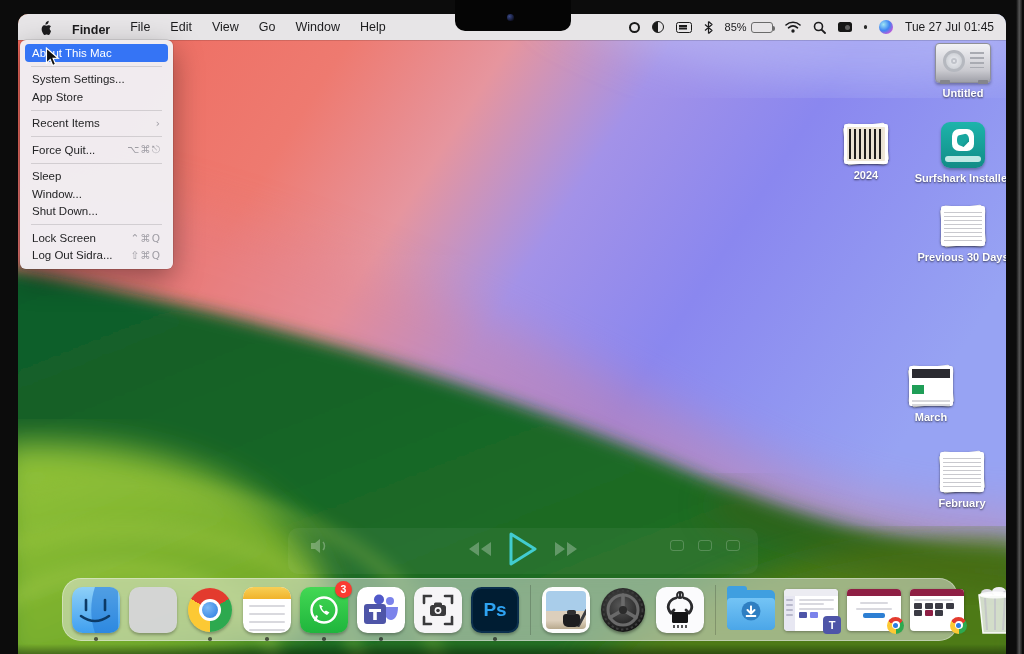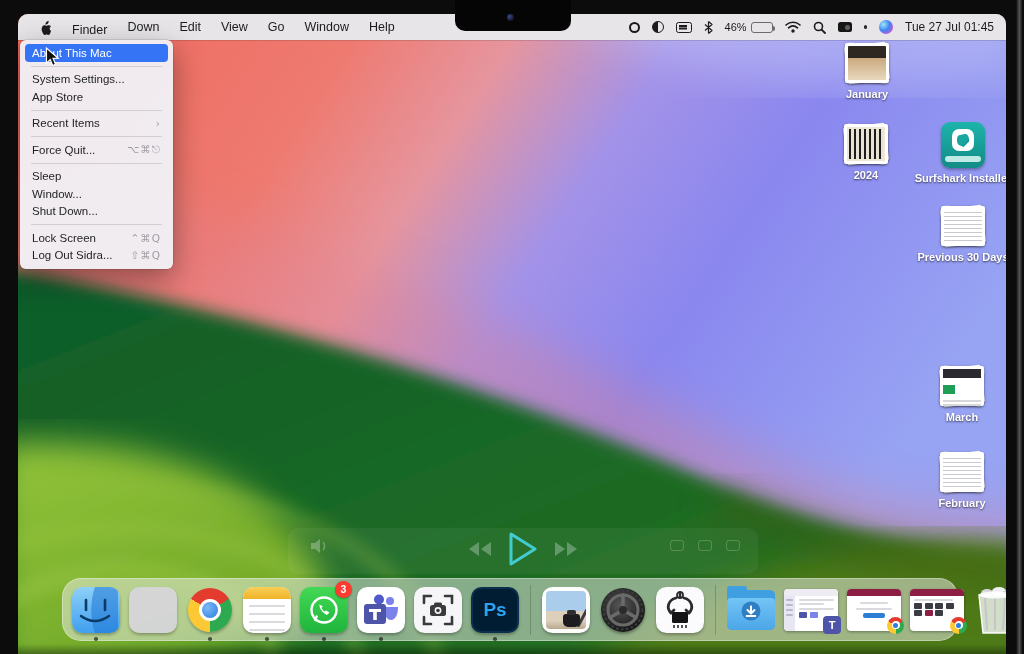--- a/index.html
+++ b/index.html
@@ -21,21 +21,21 @@
   .bottom-shade { position:absolute; left:0; right:0; bottom:0; height:10px;
     background:linear-gradient(rgba(0,0,0,0),rgba(0,0,0,.35)); z-index:5; }
 
   
   .menubar { position:absolute; left:0; top:0; right:0; height:26px; background:#e7e5e7;
     display:flex; align-items:center; justify-content:space-between; z-index:40;
     font-size:12.5px; color:#1c1c1e; box-shadow:0 0.5px 0 rgba(0,0,0,.25); }
   .mb-left { display:flex; align-items:center; height:100%; padding-left:11px; }
   .mb-left .apple { padding:0 10px; display:flex; align-items:center; height:100%; }
   .mb-item { padding:0 10px; height:100%; display:flex; align-items:center; }
-  .mb-item.bold { font-weight:normal;margin-top:6px; }
+  .mb-item.bold { font-weight:bold;margin-top:6px; }
   .mb-right { display:flex; align-items:center; height:100%; gap:12px; padding-right:12px; color:#1c1c1e; }
   .st { display:flex; align-items:center; }
   .rec-circle { width:11px; height:11px; border:2.5px solid #1a1a1a; border-radius:50%; }
   .contrast { width:12px; height:12px; border:1.5px solid #1a1a1a; border-radius:50%;
     background:linear-gradient(90deg,#1a1a1a 50%, transparent 50%); }
   .panel-ic { width:16px; height:11px; border:1.5px solid #1a1a1a; border-radius:2.5px; position:relative; }
   .panel-ic:after { content:""; position:absolute; left:2px; top:2.5px; width:8px; height:1.5px; background:#1a1a1a; box-shadow:0 2.5px 0 #1a1a1a; }
   .batt-wrap { display:flex; align-items:center; gap:4px; }
   .batt-pct { font-size:11px; }
   .battery { width:22px; height:11px; border:1px solid #6b6b6b; border-radius:3px; position:relative; padding:1px; }
@@ -221,38 +221,38 @@
   </svg>
 
   <div class="menubar">
     <div class="mb-left">
       <span class="apple">
         <svg width="13" height="15" viewBox="0 0 17 20">
           <path fill="#1c1c1e" d="M11.8,4.6c-0.8,1-2.1,1.7-3.3,1.6C8.3,4.9,8.9,3.6,9.6,2.8c0.8-1,2.1-1.6,3.2-1.7C12.9,2.4,12.4,3.7,11.8,4.6z M14.9,17.2c-0.6,1.4-1.3,2.7-2.4,2.7c-1,0-1.4-0.7-2.6-0.7c-1.2,0-1.6,0.7-2.6,0.7c-1.1,0-1.9-1.5-2.6-2.8C3.3,14.5,2.8,11,4.2,8.9c0.7-1.1,1.9-1.8,3.1-1.8c1,0,1.9,0.7,2.6,0.7c0.6,0,1.8-0.8,3-0.7c0.5,0,1.9,0.2,2.8,1.5c-2.4,1.5-2,4.9,0.2,5.9C15.5,15.5,15.3,16,14.9,17.2z"></path>
         </svg>
       </span>
       <span class="mb-item bold">Finder</span>
-      <span class="mb-item">Down</span>
+      <span class="mb-item">File</span>
       <span class="mb-item">Edit</span>
       <span class="mb-item">View</span>
       <span class="mb-item">Go</span>
       <span class="mb-item">Window</span>
       <span class="mb-item">Help</span>
     </div>
     <div class="mb-right">
       <span class="st rec-circle"></span>
       <span class="st contrast"></span>
       <span class="st panel-ic"></span>
       <span class="st">
         <svg width="9" height="13" viewBox="0 0 9 13">
             <path d="M4.5,0.5 L4.5,12.5 M4.5,0.5 L8,3.5 L1,9.5 M4.5,12.5 L8,9.5 L1,3.5" stroke="#1c1c1e" stroke-width="1.2" fill="none" stroke-linejoin="round"></path>
           </svg>
       </span>
       <span class="st batt-wrap">
-        <span class="batt-pct">46%</span>
+        <span class="batt-pct">85%</span>
         <span class="battery"><span class="fill" style="background:#f5d13c"></span></span>
       </span>
       <span class="st">
         <svg width="16" height="12" viewBox="0 0 16 12">
             <path d="M1,4 C5,0.4 11,0.4 15,4" stroke="#1c1c1e" stroke-width="1.6" fill="none" stroke-linecap="round"></path>
             <path d="M3.5,6.8 C6.2,4.4 9.8,4.4 12.5,6.8" stroke="#1c1c1e" stroke-width="1.6" fill="none" stroke-linecap="round"></path>
             <circle cx="8" cy="10" r="1.7" fill="#1c1c1e"></circle>
           </svg>
       </span>
       <span class="st">
@@ -303,31 +303,29 @@
     <div class="mi">
       <span>Lock Screen</span>
       <span class="sc">⌃⌘Q</span>
     </div>
     <div class="mi">
       <span>Log Out Sidra...</span>
       <span class="sc">⇧⌘Q</span>
     </div>
   </div>
 
-  <div class="di" style="left:806px; top:28px;">
-    <div class="art stack">
-      <div class="sh b1"></div>
-        <div class="sh b2"></div>
-      <div class="front">
-          <div class="ph-jan"></div>
-        </div>
-    </div>
-    <div class="di-label">January</div>
-  </div>
-
+
+  <div class="di" style="left:902px; top:29px;">
+    <div class="art drive">
+      <div class="platter"></div>
+        <div class="vents"></div>
+        <div class="foot"></div>
+    </div>
+    <div class="di-label">Untitled</div>
+  </div>
 
   <div class="di" style="left:805px; top:109px;">
     <div class="art stack">
       <div class="sh b1"></div>
         <div class="sh b2"></div>
       <div class="front">
           <div class="ph-2024"></div>
         </div>
     </div>
     <div class="di-label">2024</div>
@@ -346,21 +344,21 @@
       <div class="sh b1"></div>
         <div class="sh b2"></div>
       <div class="front">
           <div class="doc-lines"></div>
         </div>
     </div>
     <div class="di-label">Previous 30 Days</div>
   </div>
 
 
-  <div class="di" style="left:901px; top:351px;justify-content:space-between;">
+  <div class="di" style="left:870px; top:351px;justify-content:space-between;">
     <div class="art stack">
       <div class="sh b1"></div>
         <div class="sh b2"></div>
       <div class="front">
           <div class="ph-march"><div class="r1"></div><span class="gr"></span><div class="ln"></div><div class="ln"></div></div>
         </div>
     </div>
     <div class="di-label">March</div>
   </div>
 

